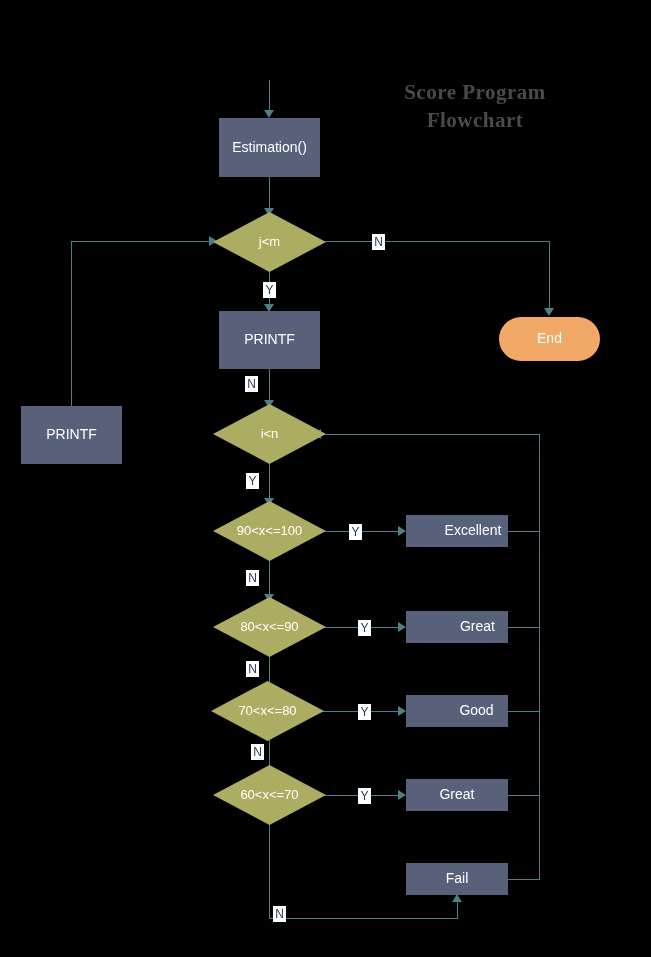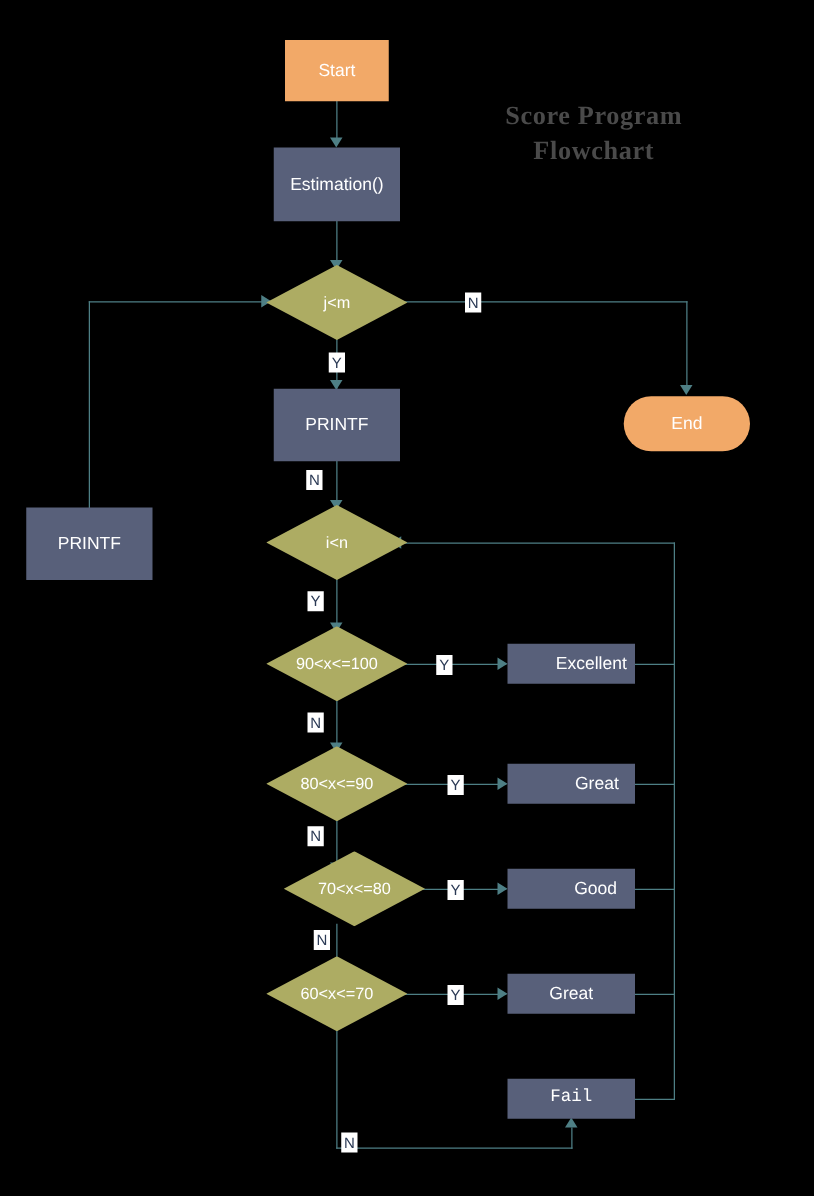--- a/index.html
+++ b/index.html
@@ -167,23 +167,20 @@
 
   <div class="edge h" style="left:508px; top:531px; width:32px;"></div>
   <div class="edge h" style="left:508px; top:627px; width:32px;"></div>
   <div class="edge h" style="left:508px; top:711px; width:32px;"></div>
   <div class="edge h" style="left:508px; top:795px; width:32px;"></div>
   <div class="edge h" style="left:508px; top:879px; width:32px;"></div>
   <div class="edge v" style="left:539px; top:434px; height:446px;"></div>
   <div class="edge h" style="left:321px; top:434px; width:219px;"></div>
   <div class="arrow left" style="left:313px; top:429px;"></div>
 
-  <div class="node startbox" style="left:228px; top:32px; width:83px; height:49px;">
-    <span>Start</span>
-  </div>
 
   <div class="node process" style="left:219px; top:118px; width:101px; height:59px;">
     <span>Estimation()</span>
   </div>
 
   <div class="node decision" style="left:213px; top:212px; width:113px; height:60px;">
     <svg class="dshape" viewBox="0 0 113 60" preserveAspectRatio="none">
       <polygon points="56.5,0 113,30 56.5,60 0,30" fill="#adac63"></polygon>
     </svg>
     <span class="dlabel">j&lt;m</span>
@@ -215,21 +212,21 @@
     <span class="dlabel">90&lt;x&lt;=100</span>
   </div>
 
   <div class="node decision" style="left:213px; top:597px; width:113px; height:60px;">
     <svg class="dshape" viewBox="0 0 113 60" preserveAspectRatio="none">
       <polygon points="56.5,0 113,30 56.5,60 0,30" fill="#adac63"></polygon>
     </svg>
     <span class="dlabel">80&lt;x&lt;=90</span>
   </div>
 
-  <div class="node decision" style="left:227px; top:681px; width:113px; height:60px;justify-content:center;">
+  <div class="node decision" style="left:211px; top:681px; width:113px; height:60px;justify-content:center;">
     <svg class="dshape" viewBox="0 0 113 60" preserveAspectRatio="none">
       <polygon points="56.5,0 113,30 56.5,60 0,30" fill="#adac63"></polygon>
     </svg>
     <span class="dlabel">70&lt;x&lt;=80</span>
   </div>
 
   <div class="node decision" style="left:213px; top:765px; width:113px; height:60px;text-align:center;">
     <svg class="dshape" viewBox="0 0 113 60" preserveAspectRatio="none">
       <polygon points="56.5,0 113,30 56.5,60 0,30" fill="#adac63"></polygon>
     </svg>
@@ -245,21 +242,21 @@
   </div>
 
   <div class="node process" style="left:406px; top:695px; width:102px; height:32px;padding-left:39px;">
     <span>Good</span>
   </div>
 
   <div class="node process" style="left:406px; top:779px; width:102px; height:32px;">
     <span>Great</span>
   </div>
 
-  <div class="node process" style="left:406px; top:863px; width:102px; height:32px;font-family:Liberation Mono, monospace;">
+  <div class="node process" style="left:406px; top:863px; width:102px; height:32px;">
     <span>Fail</span>
   </div>
 
   <div class="branch-label" style="left:372px; top:234px;">N</div>
   <div class="branch-label" style="left:263px; top:282px;">Y</div>
   <div class="branch-label" style="left:245px; top:376px;">N</div>
   <div class="branch-label" style="left:246px; top:473px;">Y</div>
 
   <div class="branch-label" style="left:349px; top:524px;">Y</div>
   <div class="branch-label" style="left:246px; top:570px;">N</div>

